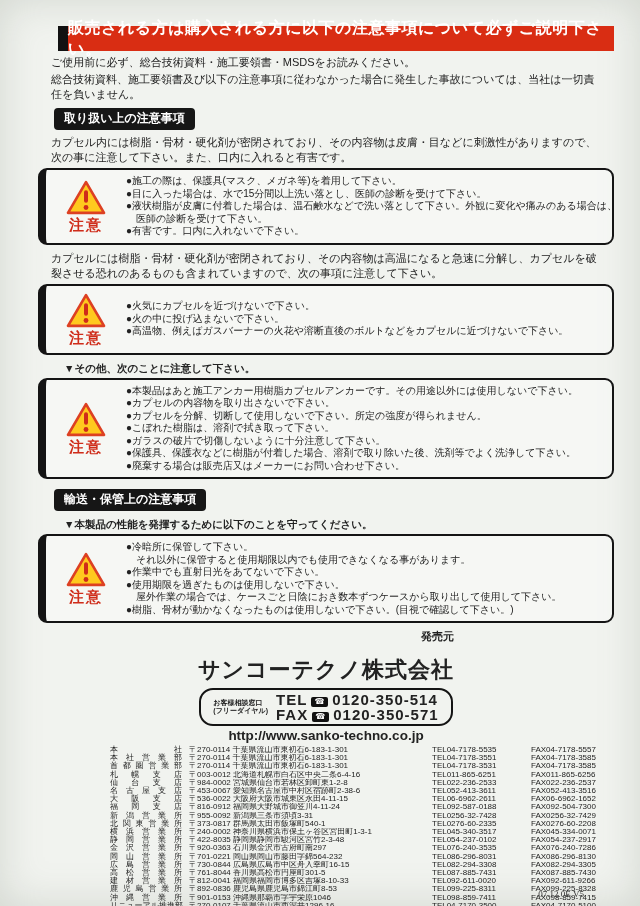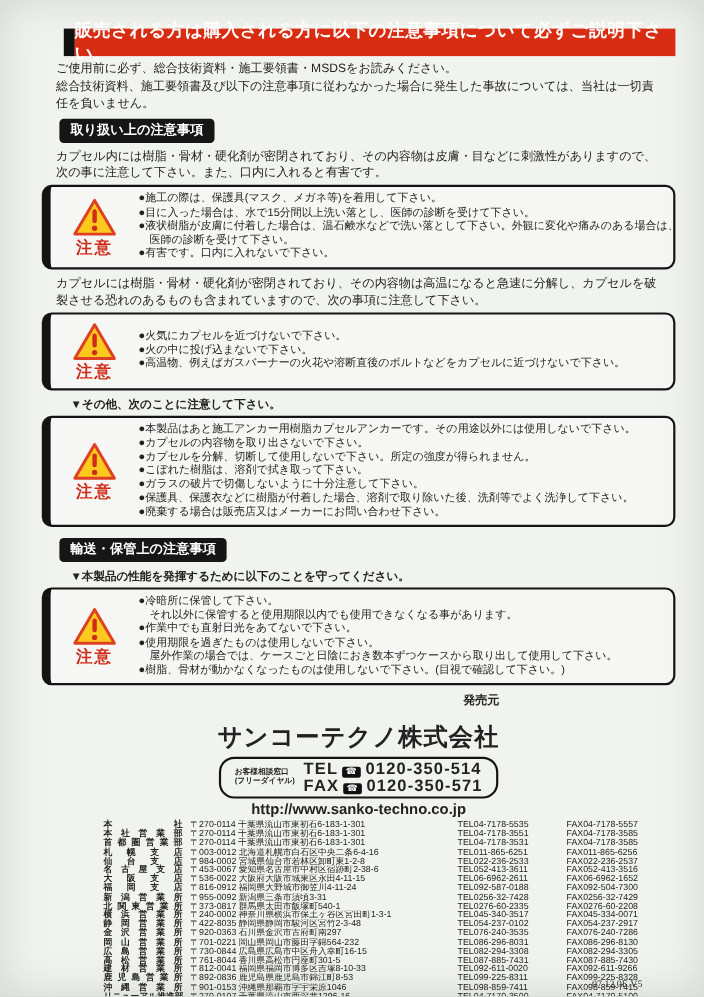--- a/index.html
+++ b/index.html
@@ -35,21 +35,21 @@
     padding:2px 12px;margin:3px auto 2px;width:fit-content;}
   .pill-left{font-size:7px;font-weight:bold;line-height:8.5px;text-align:left;}
   .pill-right .prow{display:flex;align-items:flex-end;gap:4px;font-weight:bold;font-size:15px;letter-spacing:1px;line-height:15px;}
   .fd{display:inline-block;background:#111;color:#fff;border-radius:2px;font-size:8px;line-height:10px;
     width:17px;text-align:center;}
   .fd::before{content:"☎";}
   .seller-url{font-size:13.5px;font-weight:bold;margin-top:1px;}
   
   .offices{margin:3px 0 4px 56px;border-bottom:1.5px solid #333;padding-bottom:2px;}
   .orow{display:flex;gap:7px;font-size:8px;line-height:8.2px;white-space:nowrap;}
-  .o-name{width:72px;flex:0 0 72px;text-align:justify;text-align-last:justify;font-weight:bold;}
+  .o-name{width:72px;flex:0 0 72px;text-align:justify;text-align-last:justify;font-weight:normal;margin-left:16px;}
   .o-addr{width:236px;flex:0 0 236px;overflow:hidden;}
   .o-tel{width:92px;flex:0 0 92px;}
   .o-fax{flex:1;}
   
   .maker{margin:4px 0 0 238px;}
   .maker-co1{font-size:19px;font-weight:bold;line-height:21px;letter-spacing:.5px;}
   .version{position:absolute;right:56px;bottom:7px;font-size:9px;color:#333;font-family:Liberation Serif, serif;}
   .wtri{display:block;}
 </style>
 </head>

